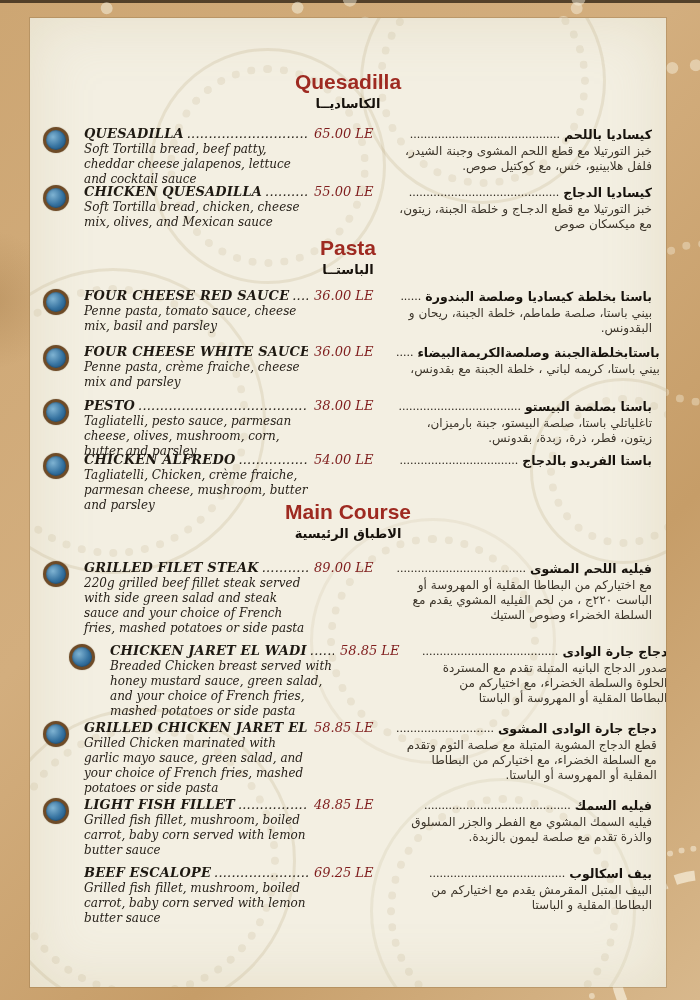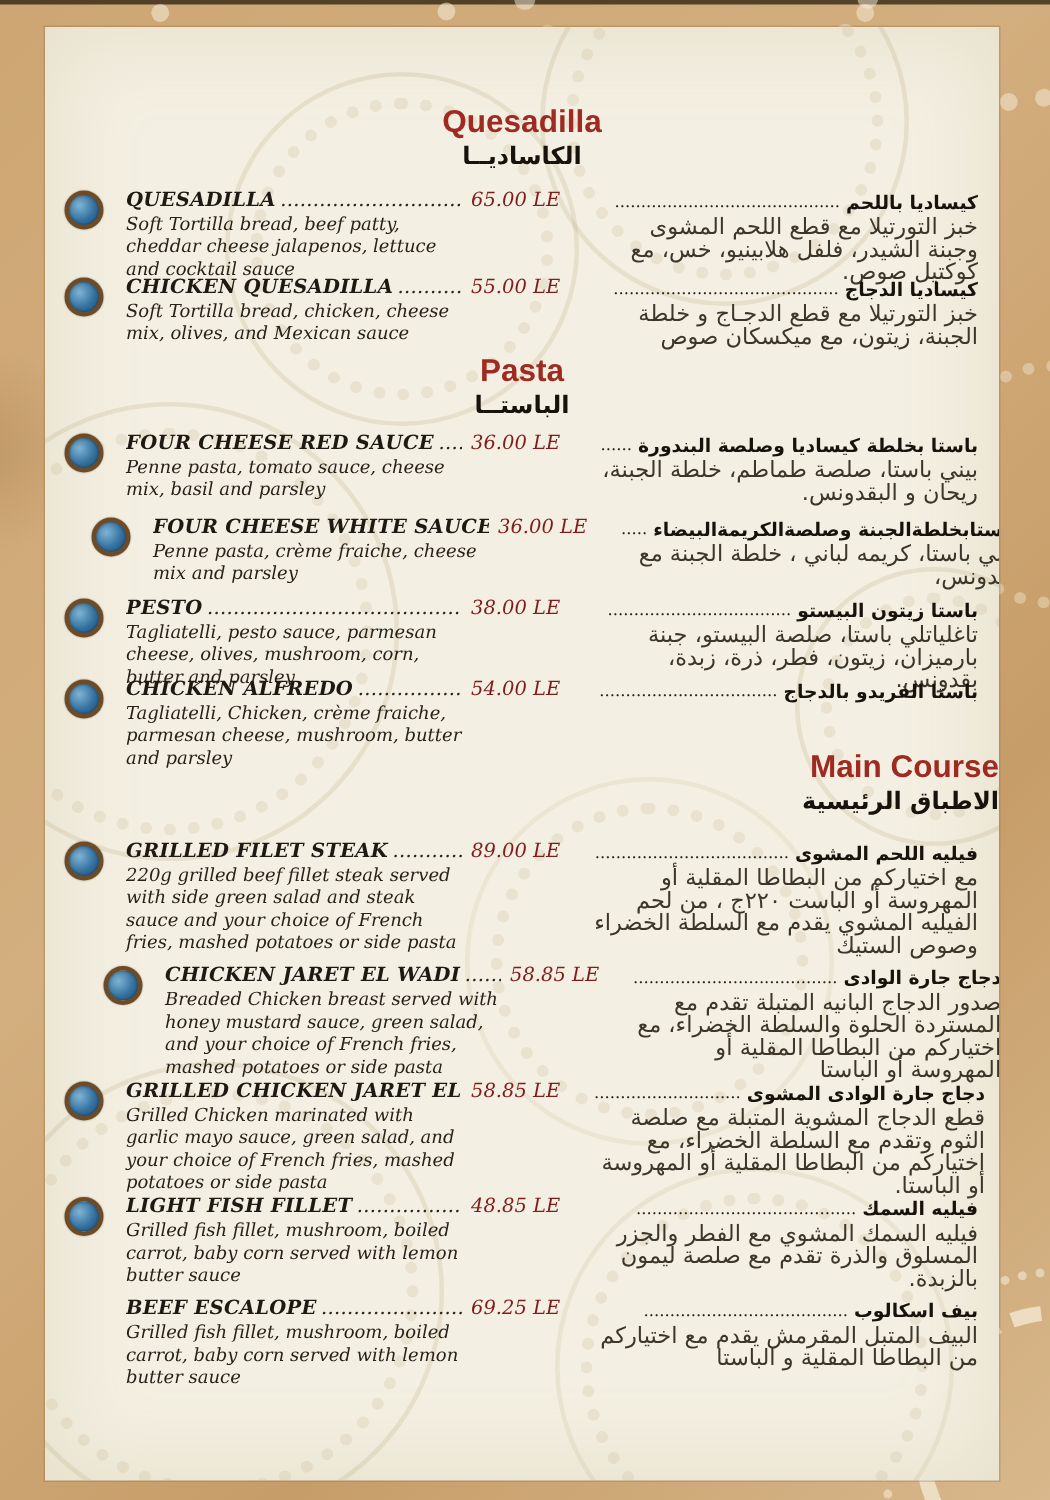--- a/index.html
+++ b/index.html
@@ -33,47 +33,47 @@
   .orn.o3{width:300px;height:300px;left:-40px;top:690px;}
   .orn.o4{width:240px;height:240px;left:330px;top:-60px;}
   .orn.o5{width:180px;height:180px;left:500px;top:360px;}
   .orn.o6{width:240px;height:240px;left:280px;top:500px;border-color:rgba(178,160,116,.12);}
   .orn.o7{width:260px;height:260px;left:340px;top:760px;border-color:rgba(178,160,116,.14);}
 
   .content{position:relative;z-index:2;padding-top:52px;}
 
   .sec-head{text-align:center;}
   .sec-head .en{font-family:"Liberation Sans", sans-serif;font-weight:bold;font-size:21px;line-height:24px;color:#9e2a21;}
-  .sec-head .ar{font-family:"DejaVu Sans", sans-serif;font-weight:bold;font-size:16px;line-height:20px;color:#17120c;direction:rtl;}
+  .sec-head .ar{font-family:"DejaVu Sans", sans-serif;font-weight:bold;font-size:13px;line-height:20px;color:#17120c;direction:rtl;}
   .sec-head.sh1{height:56px;}
   .sec-head.sh2{height:52px;}
-  .sec-head.sh3{height:60px;text-align:right;}
+  .sec-head.sh3{height:60px;}
 
   .row{display:flex;align-items:flex-start;position:relative;}
-  .r1{height:58px;} .r2{height:52px;} .r3{height:56px;} .r4{height:54px;padding-left:18px;}
+  .r1{height:58px;} .r2{height:52px;} .r3{height:56px;} .r4{height:54px;}
   .r5{height:54px;} .r6{height:48px;} .r7{height:83px;} .r8{height:77px;padding-left:26px;}
   .r9{height:77px;} .r10{height:68px;justify-content:center;} .r11{height:60px;}
 
   .icon-col{width:46px;flex:0 0 46px;padding-top:1px;}
   .badge{
     width:20px;height:20px;margin-left:13px;border-radius:50%;
     background:radial-gradient(circle at 35% 35%, #7fb3d2, #34719f 55%, #1e4d76);
     border:3px solid #6e4b27;
     box-shadow:inset 0 0 2px rgba(0,0,0,.5), 0 0 1px rgba(60,40,20,.6);
   }
   .en-col{width:232px;flex:0 0 232px;padding-left:8px;box-sizing:border-box;color:#1e1912;}
   .name-line{display:flex;white-space:nowrap;overflow:hidden;font-style:italic;font-weight:bold;font-size:13px;line-height:16px;letter-spacing:.2px;}
   .name-line .ldr{flex:1;overflow:hidden;font-weight:normal;margin-left:3px;color:#2a241c;}
   .en-desc{font-style:italic;font-size:12px;line-height:15px;color:#27211a;}
   .price-col{width:76px;flex:0 0 76px;padding-top:0;padding-left:6px;box-sizing:border-box;
     font-style:italic;font-size:13px;line-height:16px;color:#7f1d1d;white-space:nowrap;}
   .ar-col{flex:1;direction:rtl;text-align:right;padding-right:14px;padding-left:12px;box-sizing:border-box;}
   .ar-name-line{display:flex;white-space:nowrap;overflow:hidden;font-family:"DejaVu Sans", sans-serif;font-weight:bold;font-size:12.5px;line-height:18px;color:#17120c;}
   .ar-name-line .ldr{flex:1;overflow:hidden;font-family:"DejaVu Serif",serif;font-weight:normal;font-size:11px;margin-right:4px;color:#2a241c;}
-  .ar-desc{font-family:"DejaVu Sans", sans-serif;font-size:15px;line-height:15px;color:#3c352a;}
+  .ar-desc{font-family:"DejaVu Sans", sans-serif;font-size:12px;line-height:15px;color:#3c352a;}
 </style>
 </head>
 <body>
 
 <div class="top-dark-line"></div>
 <div class="lace f1"></div>
 <div class="lace f2"></div>
 <div class="lace f3"></div>
 <div class="lace f4"></div>
 <div class="lace f5"></div>
@@ -192,21 +192,21 @@
       <div class="en-col">
         <div class="name-line">
             <span>PESTO</span>
             <span class="ldr">...............................................</span>
           </div>
         <div class="en-desc">Tagliatelli, pesto sauce, parmesan cheese, olives, mushroom, corn, butter and parsley</div>
       </div>
       <div class="price-col">38.00  LE</div>
       <div class="ar-col">
         <div class="ar-name-line">
-            <span>باستا زيتون البيستو</span>
+            <span>باستا بصلصة البيستو</span>
             <span class="ldr">...................................</span>
           </div>
         <div class="ar-desc">تاغلياتلي باستا، صلصة البيستو، جبنة بارميزان، زيتون، فطر، ذرة، زبدة، بقدونس.</div>
       </div>
     </div>
 
     <div class="row r6">
       <div class="icon-col">
           <div class="badge"></div>
         </div>

